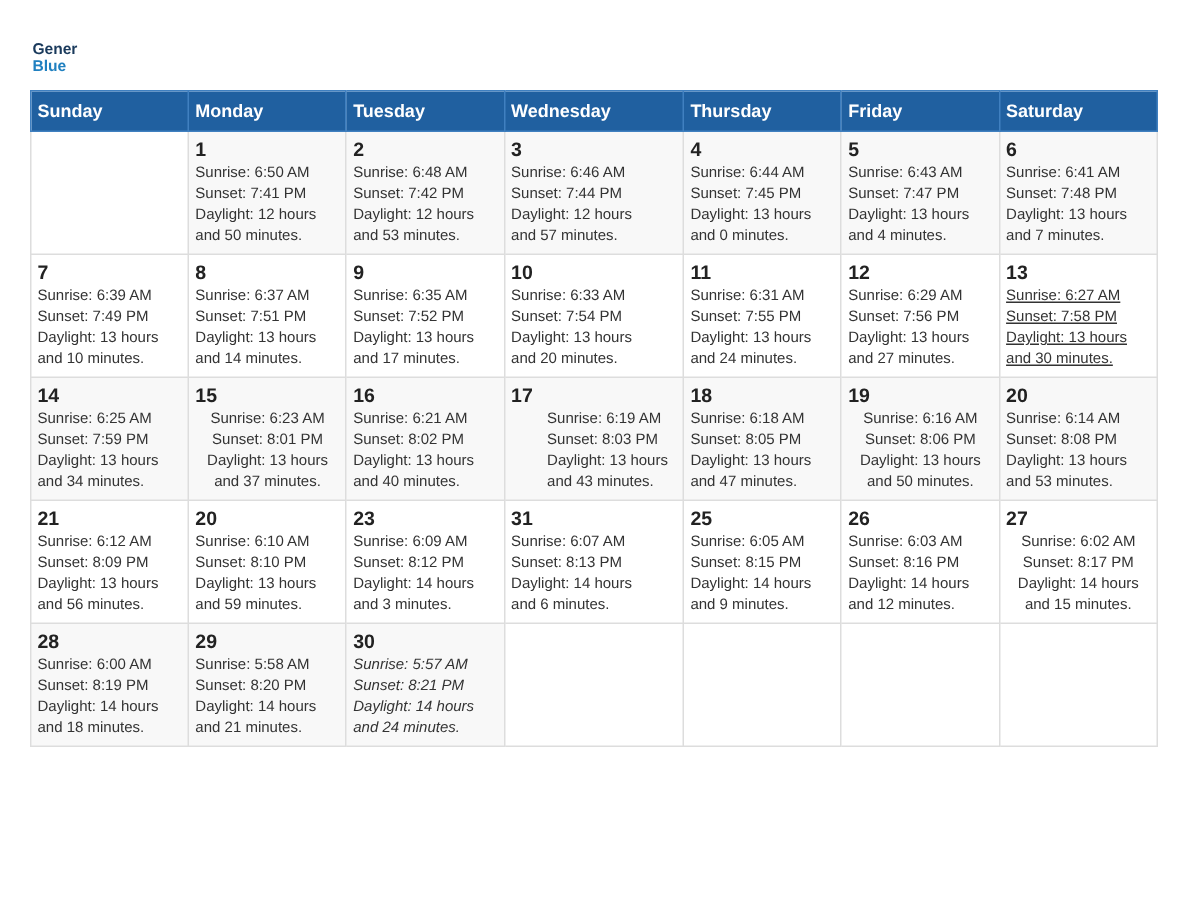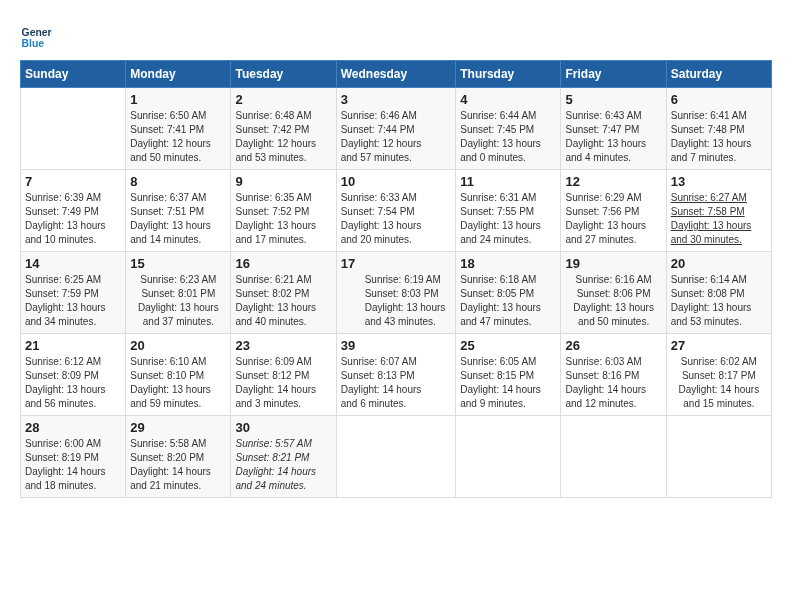--- a/index.html
+++ b/index.html
@@ -291,21 +291,21 @@
 and 59 minutes.</div>
         </td>
         <td>
           <span class="day-num">23</span>
           <div class="day-info" style="white-space: pre-line;">Sunrise: 6:09 AM
 Sunset: 8:12 PM
 Daylight: 14 hours
 and 3 minutes.</div>
         </td>
         <td>
-          <span class="day-num">39</span>
+          <span class="day-num">31</span>
           <div class="day-info" style="white-space: pre-line;">Sunrise: 6:07 AM
 Sunset: 8:13 PM
 Daylight: 14 hours
 and 6 minutes.</div>
         </td>
         <td>
           <span class="day-num">25</span>
           <div class="day-info" style="white-space: pre-line;">Sunrise: 6:05 AM
 Sunset: 8:15 PM
 Daylight: 14 hours

